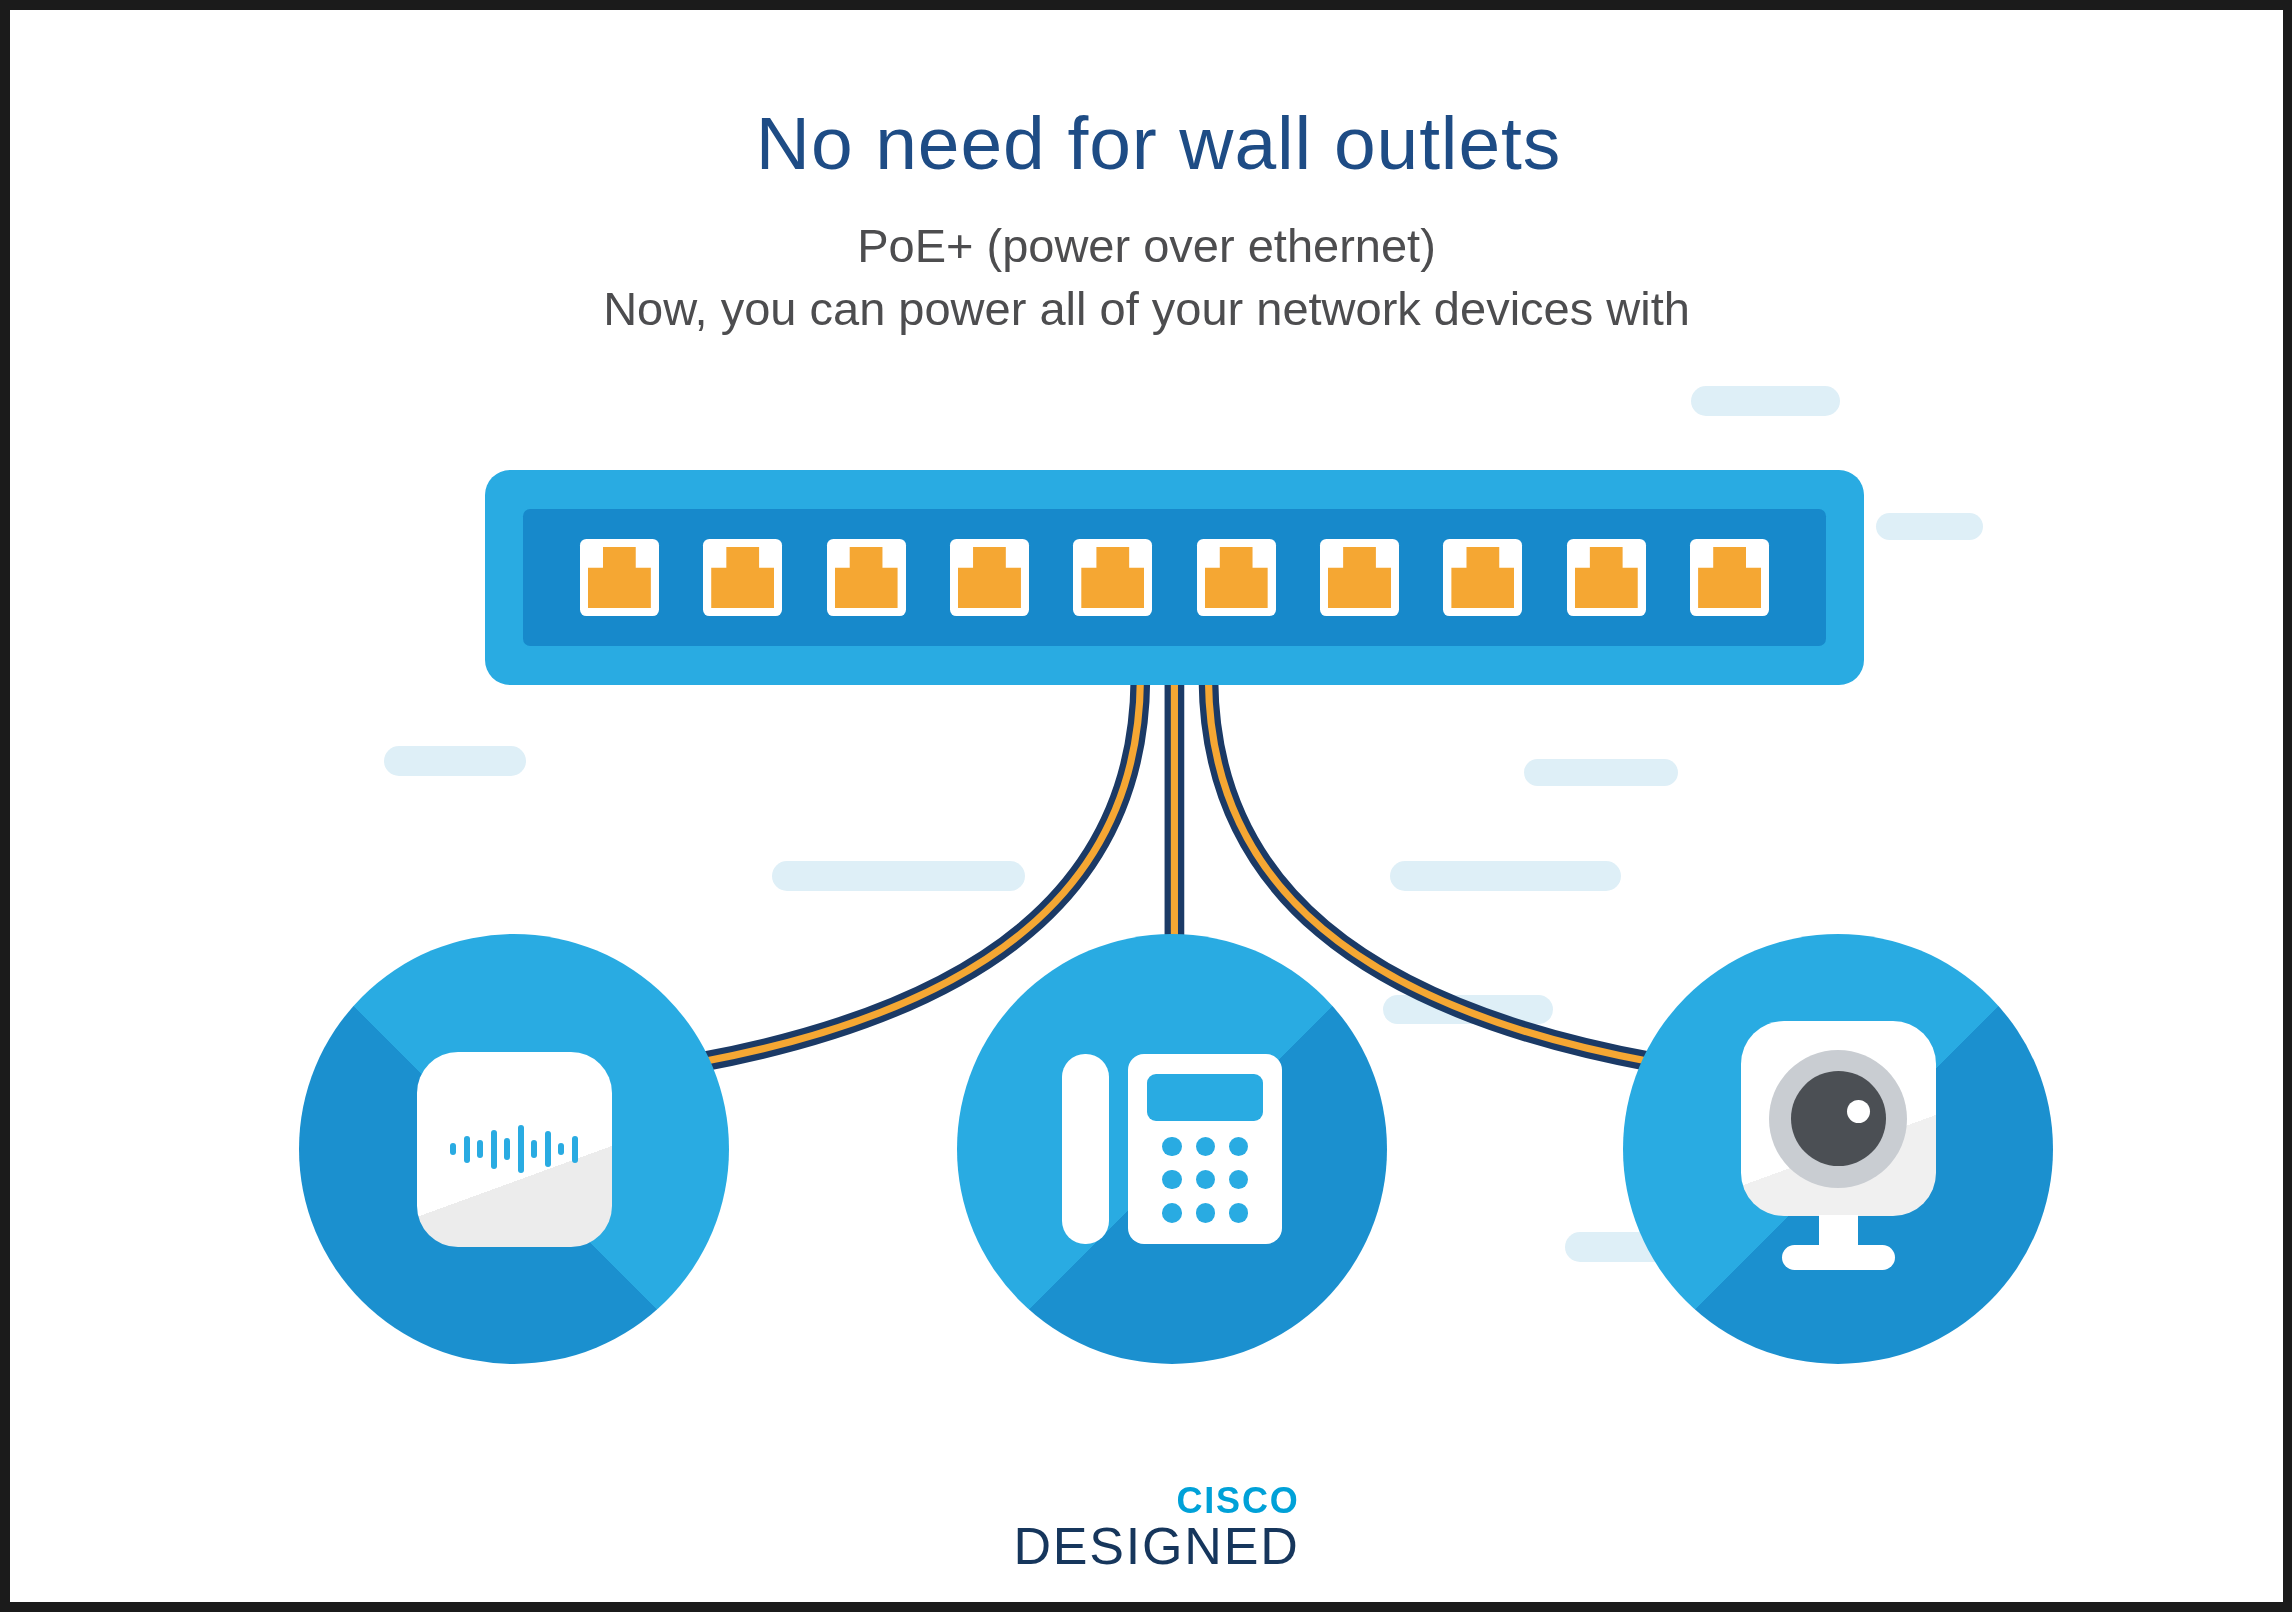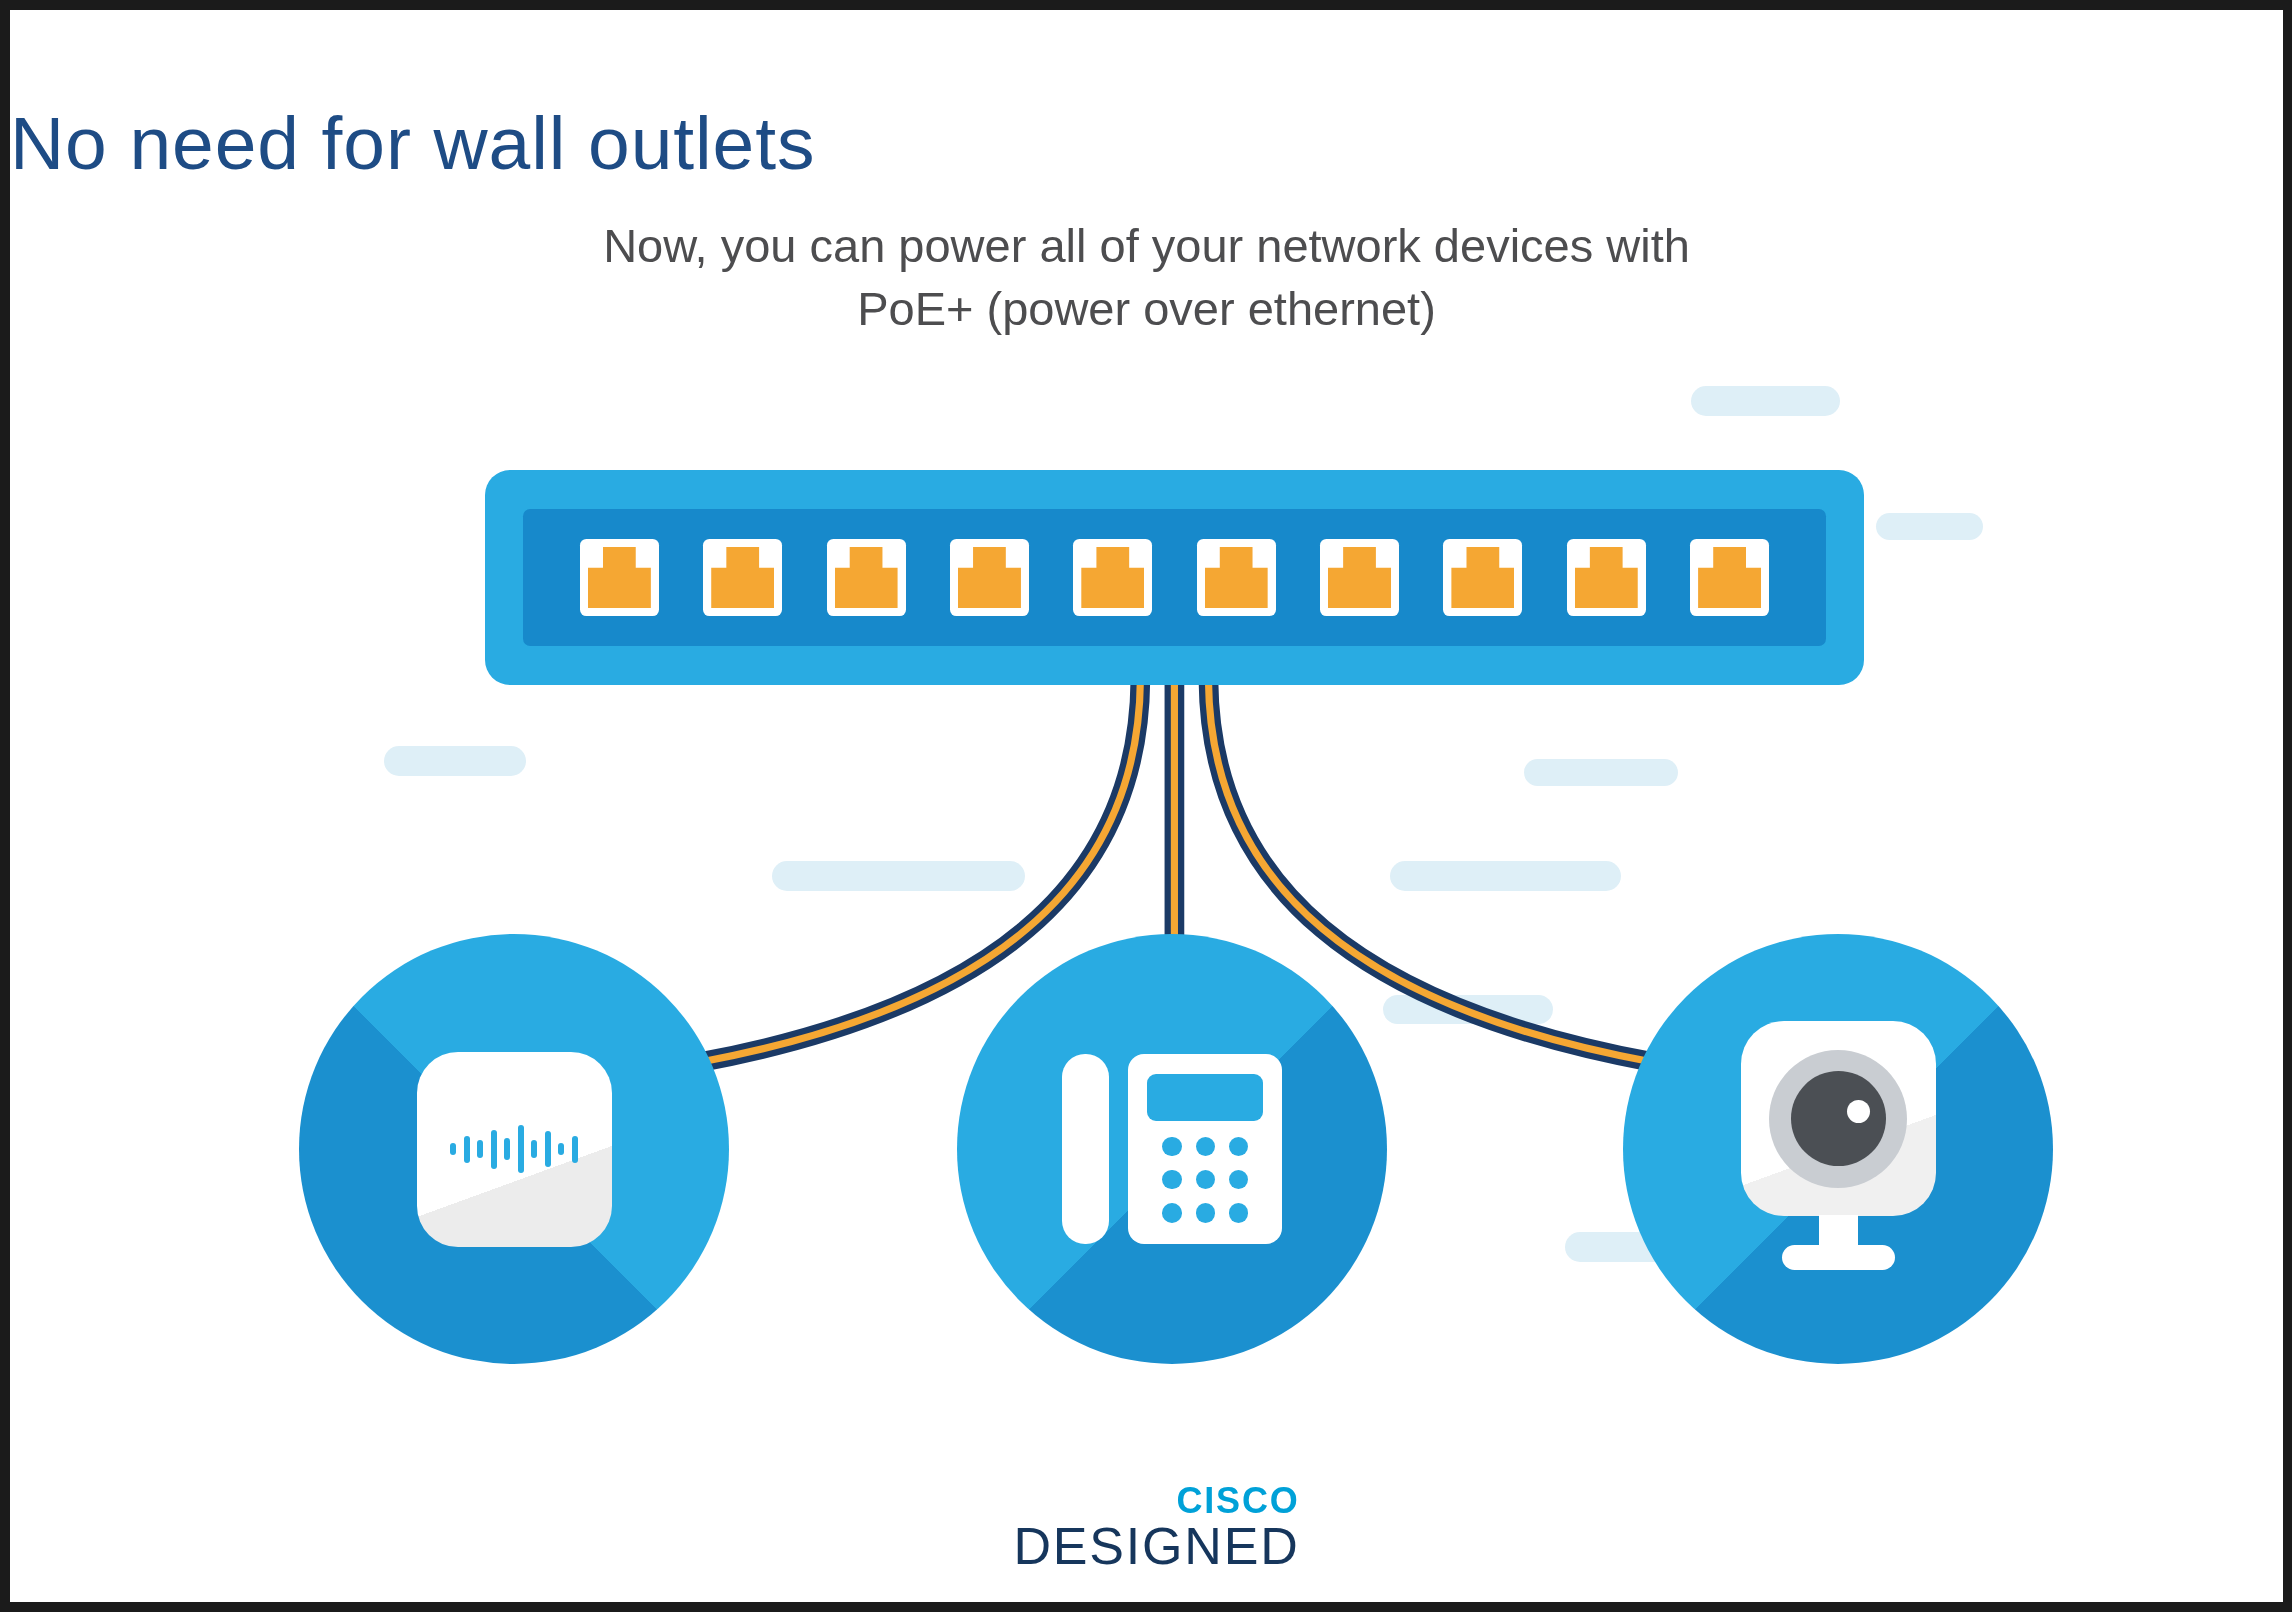--- a/index.html
+++ b/index.html
@@ -20,24 +20,25 @@
   body{
     background:#ffffff;
     border:10.7px solid #1b1b1b;
     position:relative;
     overflow:hidden;
     font-family:"Liberation Sans", sans-serif;
   }
   
   .title{
     position:absolute; top:90px; left:0; width:100%;
-    text-align:left;
+    text-align:center;
     font-size:75px; font-weight:400;
     color:var(--title-navy);
     letter-spacing:0.9px;
+    padding-left:24px;
   }
   .subtitle{
     position:absolute; top:204px; left:0; width:100%;
     text-align:center;
     font-size:47px; font-weight:400;
     color:var(--subtitle-gray);
     line-height:1.35;
   }
   
   .pill{
@@ -147,22 +148,22 @@
     color:var(--brand-navy);
     line-height:1.05;
     margin-left:20px;
   }
 </style>
 </head>
 <body>
 
 <div class="title">No need for wall outlets</div>
 <div class="subtitle">
+  <div>PoE+ (power over ethernet)</div>
   <div>Now, you can power all of your network devices with</div>
-  <div>PoE+ (power over ethernet)</div>
 </div>
 
 <div class="pill" style="left:1681px; top:376px; width:149px;"></div>
 <div class="pill" style="left:1866px; top:503px; width:107px; height:27px;"></div>
 <div class="pill" style="left:374px; top:736px; width:142px;"></div>
 <div class="pill" style="left:762px; top:851px; width:253px;"></div>
 <div class="pill" style="left:1380px; top:851px; width:231px;"></div>
 <div class="pill" style="left:1514px; top:749px; width:154px; height:27px;"></div>
 <div class="pill" style="left:1373px; top:985px; width:170px; height:29px;"></div>
 <div class="pill" style="left:1555px; top:1222px; width:156px;"></div>

